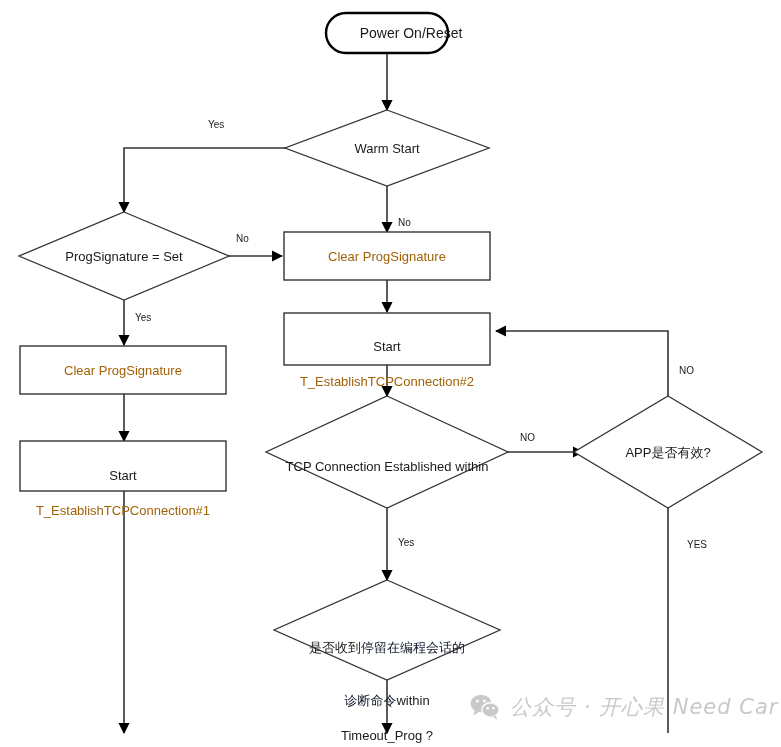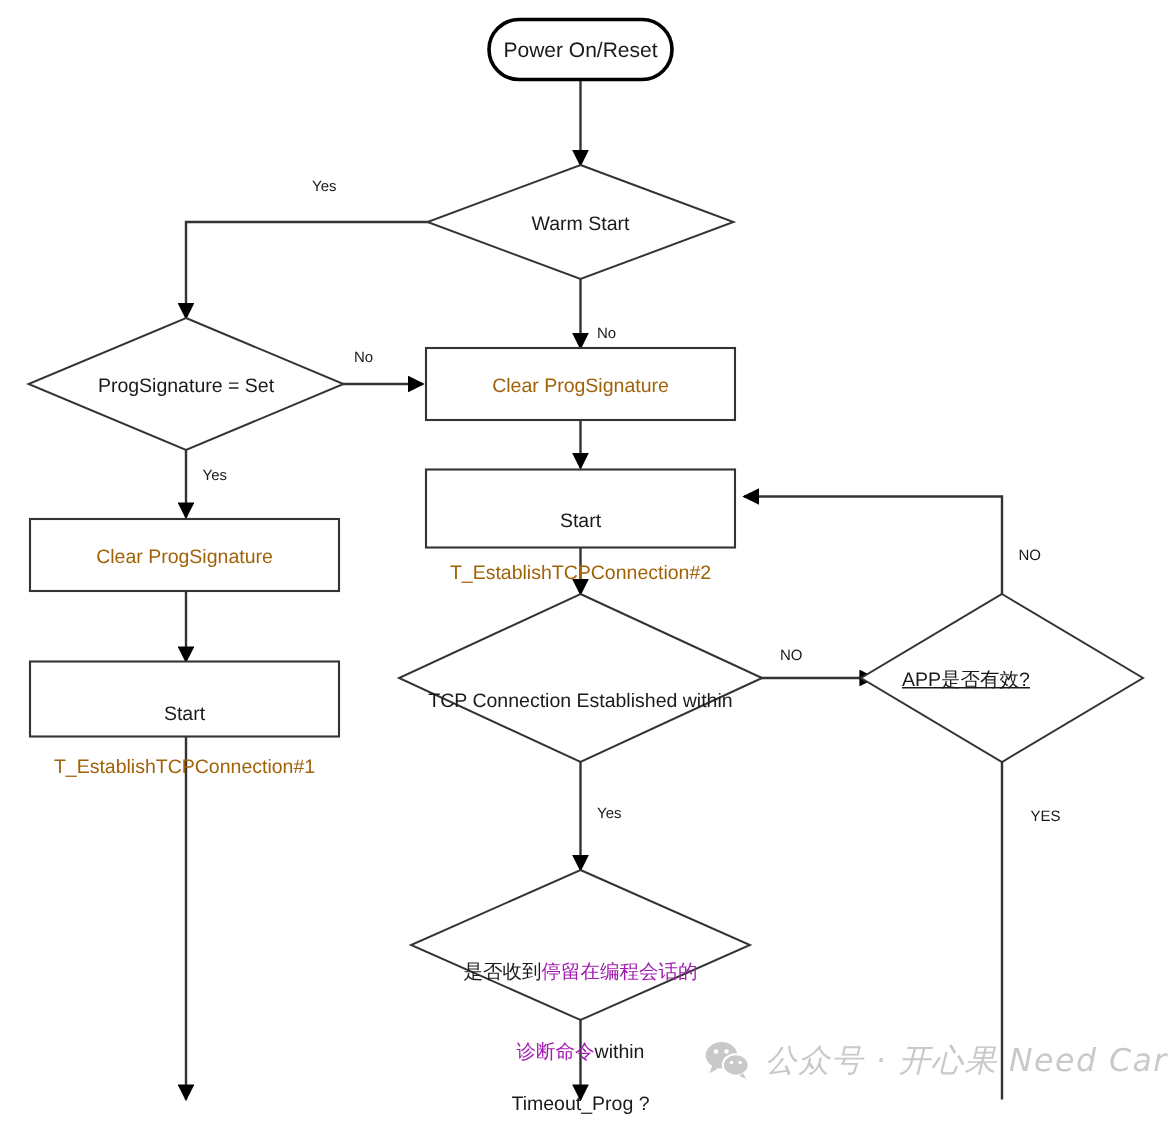--- a/index.html
+++ b/index.html
@@ -33,21 +33,21 @@
     pointer-events: none;
     white-space: pre-line;
   }
   .edge-label {
     position: absolute;
     font-size: 10px;
     color: #1a1a1a;
   }
   .blue { color: #a16207; }
   .green { color: #a16207; }
-  .purple { color: #a21caf; }
+  .purple { color: #0f172a; }
   .black { color: #1a1a1a; }
   .watermark {
     position: absolute;
     display: flex;
     align-items: center;
     gap: 10px;
     color: #c9c9c9;
     font-size: 21px;
     letter-spacing: 1px;
     font-family: "DejaVu Sans", sans-serif;
@@ -112,21 +112,21 @@
 
     <rect x="20" y="441" width="206" height="50" fill="#ffffff" stroke="#333333" stroke-width="1.4"></rect>
 
     <polygon points="387,396 508,452 387,508 266,452" fill="#ffffff" stroke="#333333" stroke-width="1.3"></polygon>
 
     <polygon points="668,396 762,452 668,508 574,452" fill="#ffffff" stroke="#333333" stroke-width="1.3"></polygon>
 
     <polygon points="387,580 500,630 387,680 274,630" fill="#ffffff" stroke="#333333" stroke-width="1.3"></polygon>
   </svg>
 
-  <div class="node-label term-label black" style="left:326px; top:24px; width:122px;">Power On/Reset</div>
+  <div class="node-label term-label black" style="left:326px; top:24px; width:122px;padding-left:24px;">Power On/Reset</div>
 
   <div class="node-label black" style="left:325px; top:140px; width:124px;">Warm Start</div>
 
   <div class="node-label black" style="left:42px; top:248px; width:164px;">ProgSignature = Set</div>
 
   <div class="node-label blue" style="left:284px; top:248px; width:206px;">Clear ProgSignature</div>
 
   <div class="node-label blue" style="left:20px; top:362px; width:206px;">Clear ProgSignature</div>
 
   <div class="node-label" style="left:284px; top:320px; width:206px;">
@@ -136,21 +136,21 @@
 
   <div class="node-label" style="left:20px; top:449px; width:206px;">
     <div class="black">Start</div>
     <div class="green">T_EstablishTCPConnection#1</div>
   </div>
 
   <div class="node-label" style="left:267px; top:440px; width:240px;">
     <div class="black">TCP Connection Established within</div>
   </div>
 
-  <div class="node-label black" style="left:564px; top:444px; width:160px;text-decoration:underline;">APP是否有效?</div>
+  <div class="node-label black" style="left:588px; top:444px; width:160px;">APP是否有效?</div>
 
   <div class="node-label" style="left:282px; top:604px; width:210px;">
     <div>
       <span class="black">是否收到</span><span class="purple">停留在编程会话的</span>
     </div>
     <div>
       <span class="purple">诊断命令</span><span class="black">within</span>
     </div>
     <div class="black">Timeout_Prog ?</div>
   </div>

